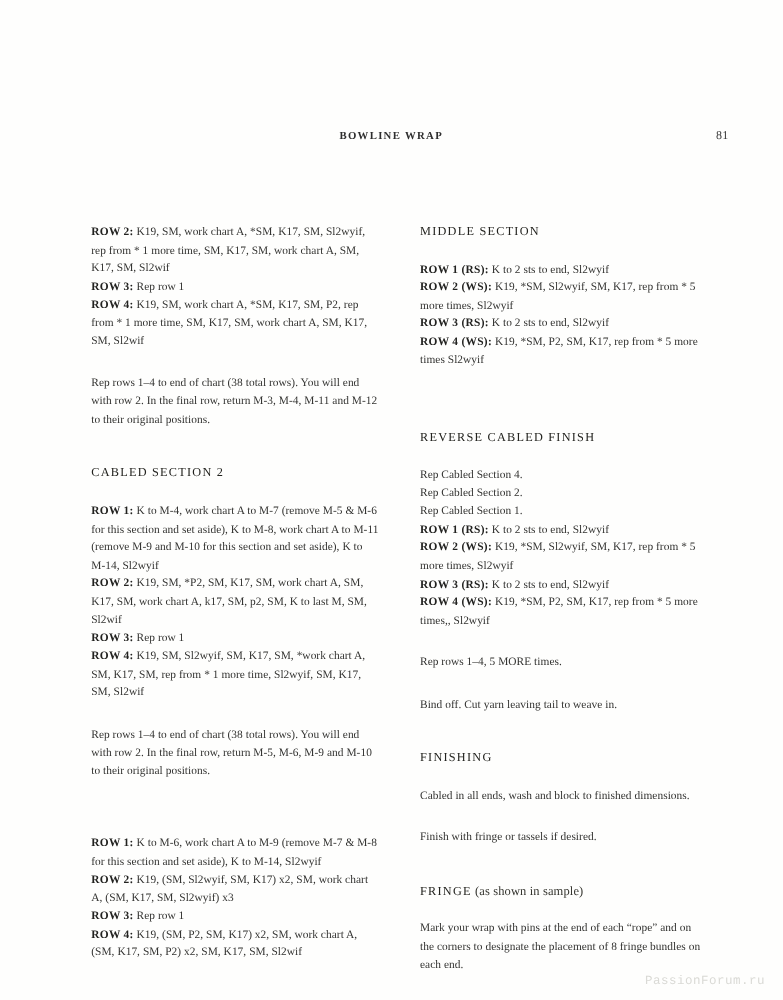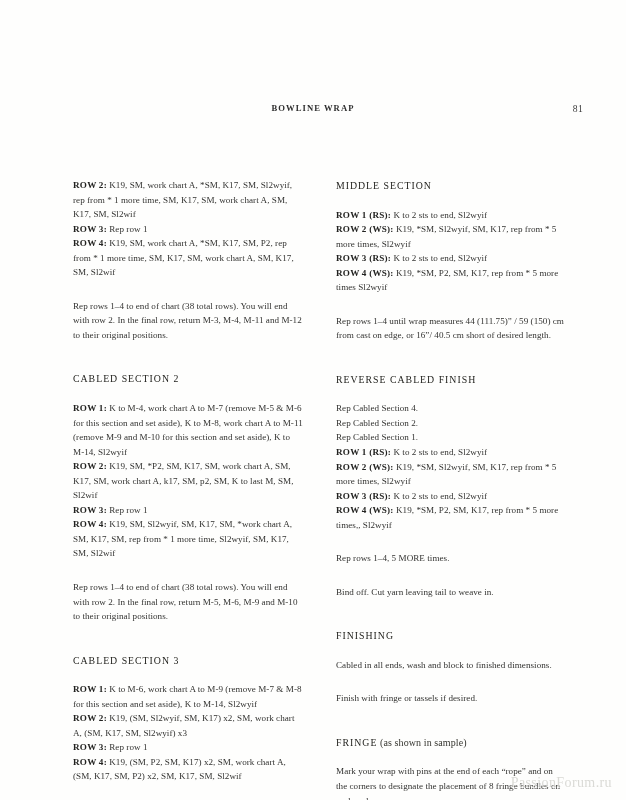--- a/index.html
+++ b/index.html
@@ -97,22 +97,22 @@
     font-weight: bold;
     letter-spacing: .25px;
     color: #222220;
   }
 
   
   .watermark {
     position: absolute;
     right: 14px;
     bottom: 9px;
-    font-family: Liberation Serif, serif;
-    font-size: 14px;
+    font-family: Liberation Mono, monospace;
+    font-size: 10px;
     letter-spacing: .4px;
     color: rgba(168,166,158,0.42);
     text-shadow: 0 1px 0 rgba(255,255,255,0.8);
     user-select: none;
   }
 </style>
 </head>
 <body>
 
 <div class="page">
@@ -132,37 +132,35 @@
         <div class="gap-lg"></div>
         <h2 class="section"><span>CABLED SECTION 2</span></h2>
         <div class="gap-sm"></div>
         <p class="body"><span class="rowlabel">ROW 1:</span><span> K to M-4, work chart A to M-7 (remove M-5 &amp; M-6 for this section and set aside), K to M-8, work chart A to M-11 (remove M-9 and M-10 for this section and set aside), K to M-14, Sl2wyif</span></p>
         <p class="body"><span class="rowlabel">ROW 2:</span><span> K19, SM, *P2, SM, K17, SM, work chart A, SM, K17, SM, work chart A, k17, SM, p2, SM, K to last M, SM, Sl2wif</span></p>
         <p class="body"><span class="rowlabel">ROW 3:</span><span> Rep row 1</span></p>
         <p class="body"><span class="rowlabel">ROW 4:</span><span> K19, SM, Sl2wyif, SM, K17, SM, *work chart A, SM, K17, SM, rep from * 1 more time, Sl2wyif, SM, K17, SM, Sl2wif</span></p>
         <div class="gap-md"></div>
         <p class="body">Rep rows 1–4 to end of chart (38 total rows). You will end with row 2. In the final row, return M-5, M-6, M-9 and M-10 to their original positions.</p>
         <div class="gap-lg"></div>
-        <h2 class="section"><span>CABLED SECTION 3</span></h2>
         <div class="gap-sm"></div>
         <p class="body"><span class="rowlabel">ROW 1:</span><span> K to M-6, work chart A to M-9 (remove M-7 &amp; M-8 for this section and set aside), K to M-14, Sl2wyif</span></p>
         <p class="body"><span class="rowlabel">ROW 2:</span><span> K19, (SM, Sl2wyif, SM, K17) x2, SM, work chart A, (SM, K17, SM, Sl2wyif) x3</span></p>
         <p class="body"><span class="rowlabel">ROW 3:</span><span> Rep row 1</span></p>
         <p class="body"><span class="rowlabel">ROW 4:</span><span> K19, (SM, P2, SM, K17) x2, SM, work chart A, (SM, K17, SM, P2) x2, SM, K17, SM, Sl2wif</span></p>
         <div class="gap-md"></div>
       </div>
     <div class="col" id="right-col">
         <h2 class="section"><span>MIDDLE SECTION</span></h2>
         <div class="gap-sm"></div>
         <p class="body"><span class="rowlabel">ROW 1 (RS):</span><span> K to 2 sts to end, Sl2wyif</span></p>
         <p class="body"><span class="rowlabel">ROW 2 (WS):</span><span> K19, *SM,  Sl2wyif, SM, K17, rep from * 5 more times, Sl2wyif</span></p>
         <p class="body"><span class="rowlabel">ROW 3 (RS):</span><span> K to 2 sts to end, Sl2wyif</span></p>
         <p class="body"><span class="rowlabel">ROW 4 (WS):</span><span> K19, *SM, P2, SM, K17, rep from * 5 more times Sl2wyif</span></p>
         <div class="gap-md"></div>
-        <p class="body">Rep rows 1–4 until wrap measures 44 (111.75)” / 59 (150) cm from cast on edge, or 16”/ 40.5 cm short of desired length.</p>
         <div class="gap-lg"></div>
         <h2 class="section"><span>REVERSE CABLED FINISH</span></h2>
         <div class="gap-sm"></div>
         <p class="body">Rep Cabled Section 4.</p>
         <p class="body">Rep Cabled Section 2.</p>
         <p class="body">Rep Cabled Section 1.</p>
         <p class="body"><span class="rowlabel">ROW 1 (RS):</span><span> K to 2 sts to end, Sl2wyif</span></p>
         <p class="body"><span class="rowlabel">ROW 2 (WS):</span><span> K19, *SM,  Sl2wyif, SM, K17, rep from * 5 more times, Sl2wyif</span></p>
         <p class="body"><span class="rowlabel">ROW 3 (RS):</span><span> K to 2 sts to end, Sl2wyif</span></p>
         <p class="body"><span class="rowlabel">ROW 4 (WS):</span><span> K19, *SM, P2, SM, K17, rep from * 5 more times,, Sl2wyif</span></p>

